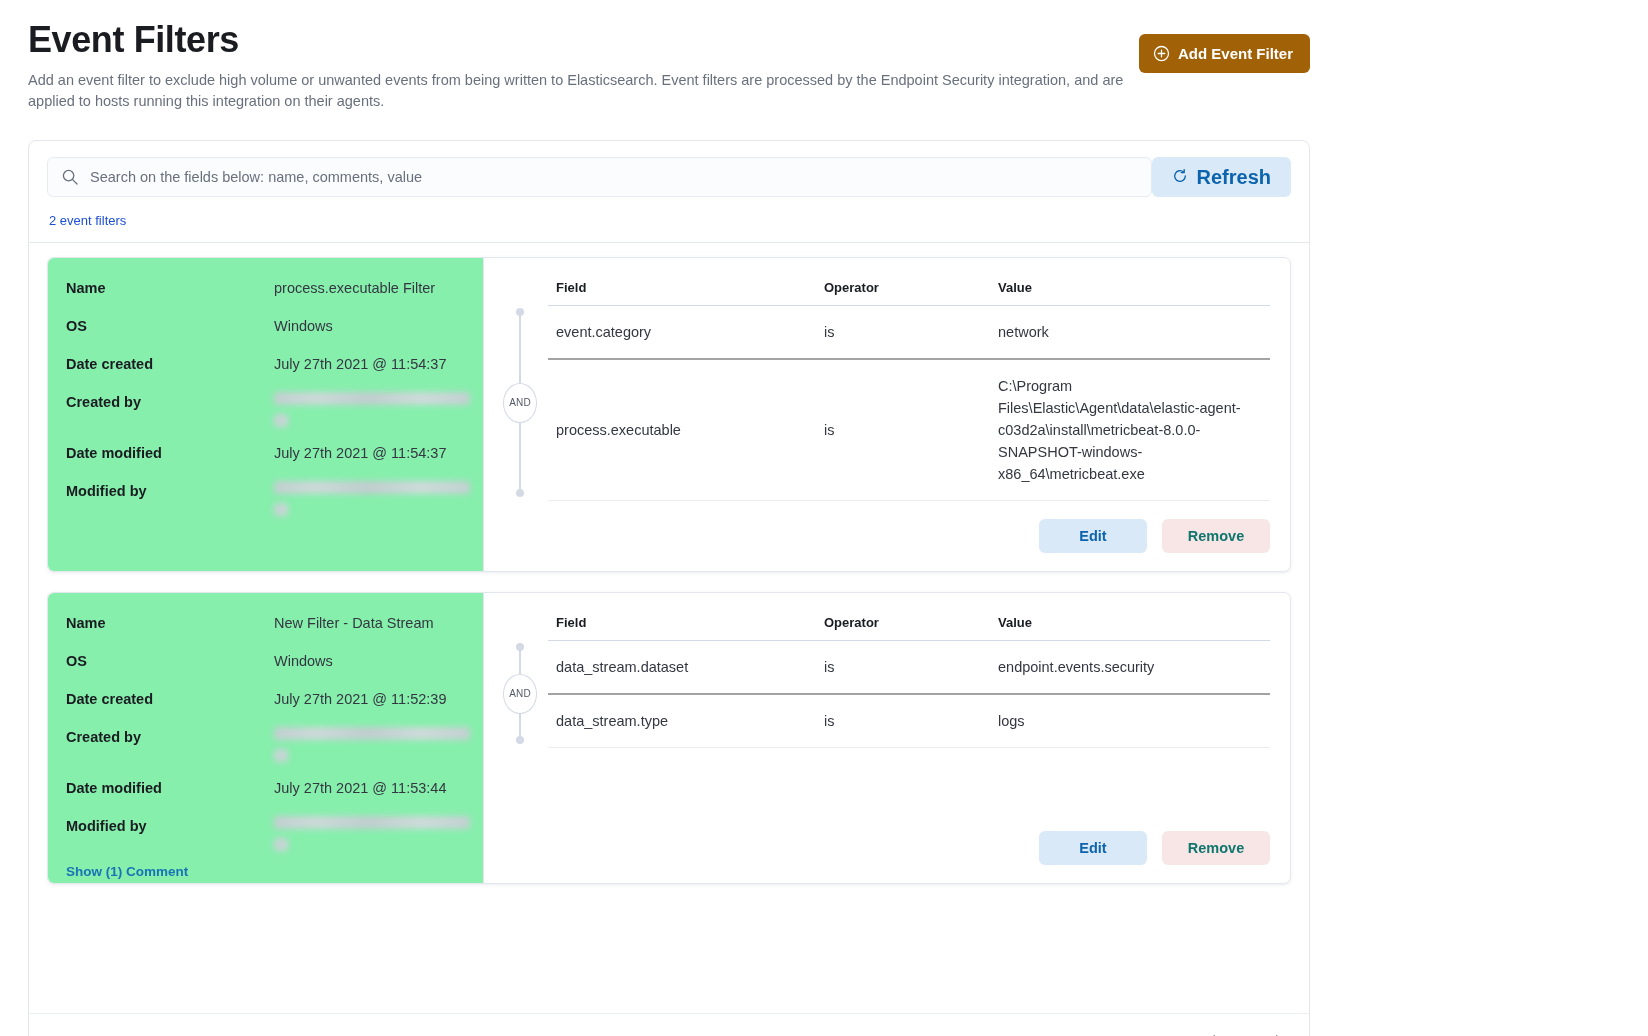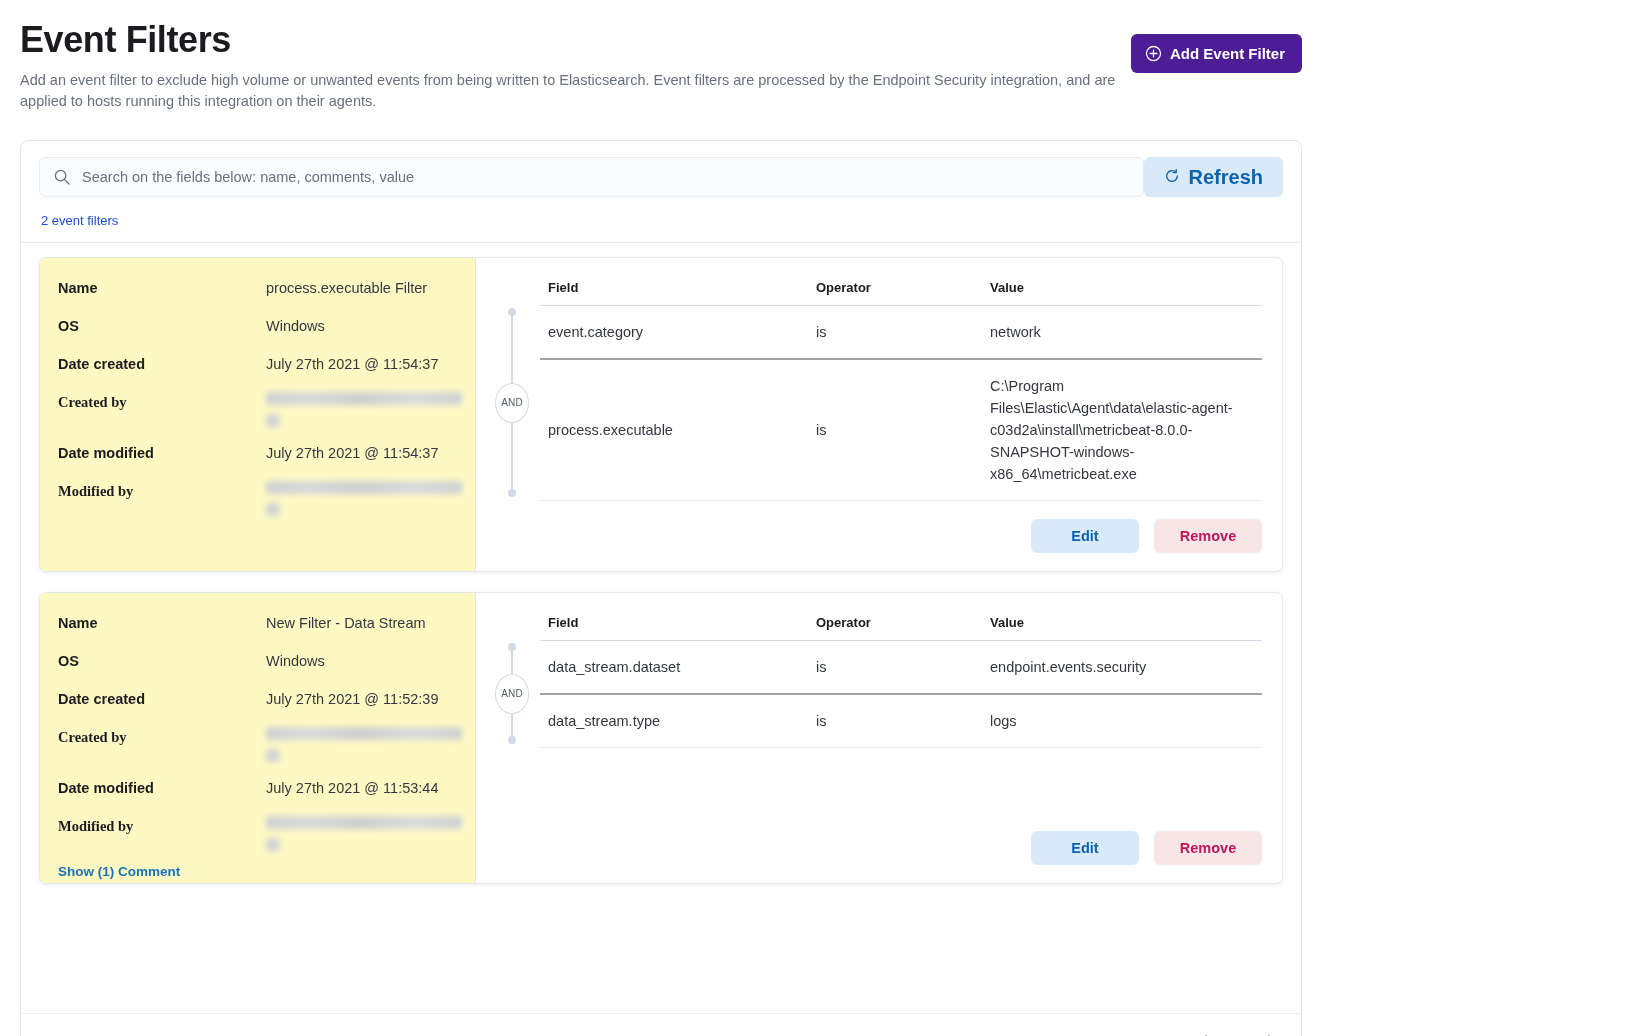--- a/index.html
+++ b/index.html
@@ -9,39 +9,40 @@
     font-family: "Liberation Sans", sans-serif;
     -webkit-font-smoothing: antialiased;
   }
   body { overflow: hidden; }
 
   .page {
     position: relative;
     width: 1306px; height: 1036px;
     background: #ffffff;
     padding: 18px 4px 0 20px;
+    margin-left: 8px;
   }
 
   
   .header-row {
     display: flex; align-items: flex-start; justify-content: space-between;
     padding: 0 0 0 0;
   }
   .header-left { max-width: 1320px; }
   .page-title {
     font-size: 36px; font-weight: 700; color: #1a1c21;
     letter-spacing: -0.4px; line-height: 44px;
   }
   .page-subtitle {
     margin-top: 8px;
     font-size: 14.5px; color: #69707d; line-height: 21px;
   }
   .btn-add {
     display: inline-flex; align-items: center; gap: 8px;
-    background: #4c1d95; color: #ffffff;
+    background: #a16207; color: #ffffff;
     border: none; border-radius: 6px;
     padding: 11px 17px 11px 14px;
     font-size: 15px; font-weight: 700;
     font-family: "Liberation Sans", sans-serif;
     cursor: pointer; white-space: nowrap;
     margin-top: 16px;
   }
   .btn-add .plus-icon { display: inline-flex; }
 
   
@@ -99,27 +100,27 @@
     display: flex;
     background: #ffffff;
     border: 1px solid #e4e7ee;
     border-radius: 7px;
     box-shadow: 0 1px 4px rgba(60,72,92,0.07), 0 2px 2px -1px rgba(60,72,92,0.04);
     overflow: hidden;
     margin-bottom: 20px;
   }
   .card-meta {
     width: 436px; min-width: 436px;
-    background: #fef9c3;
+    background: #86efac;
     border-right: 1px solid #e4e7ee;
     padding: 20px 18px 16px 18px;
     position: relative;
   }
   .meta-row { display: flex; align-items: flex-start; margin-bottom: 18px; }
-  .meta-row.tall { margin-bottom: 16px; font-family: Liberation Serif, serif; }
+  .meta-row.tall { margin-bottom: 16px; }
   .meta-label {
     width: 208px; min-width: 208px;
     font-size: 14.5px; font-weight: 700; color: #1a1c21;
     line-height: 20px;
   }
   .meta-value {
     font-size: 14.5px; color: #343741; line-height: 20px;
   }
   
   .redacted { width: 200px; }
@@ -201,21 +202,21 @@
   }
   .btn-edit {
     background: #d9e9f7; color: #0b64ad;
     border: none; border-radius: 6px;
     width: 108px; height: 34px;
     font-size: 14.5px; font-weight: 700;
     font-family: "Liberation Sans", sans-serif;
     cursor: pointer;
   }
   .btn-remove {
-    background: #f8e6e6; color: #be185d;
+    background: #f8e6e6; color: #0f766e;
     border: none; border-radius: 6px;
     width: 108px; height: 34px;
     font-size: 14.5px; font-weight: 700;
     font-family: "Liberation Sans", sans-serif;
     cursor: pointer;
   }
 
   
   .panel-footer {
     position: absolute; left: 0; right: 0; bottom: 0;

